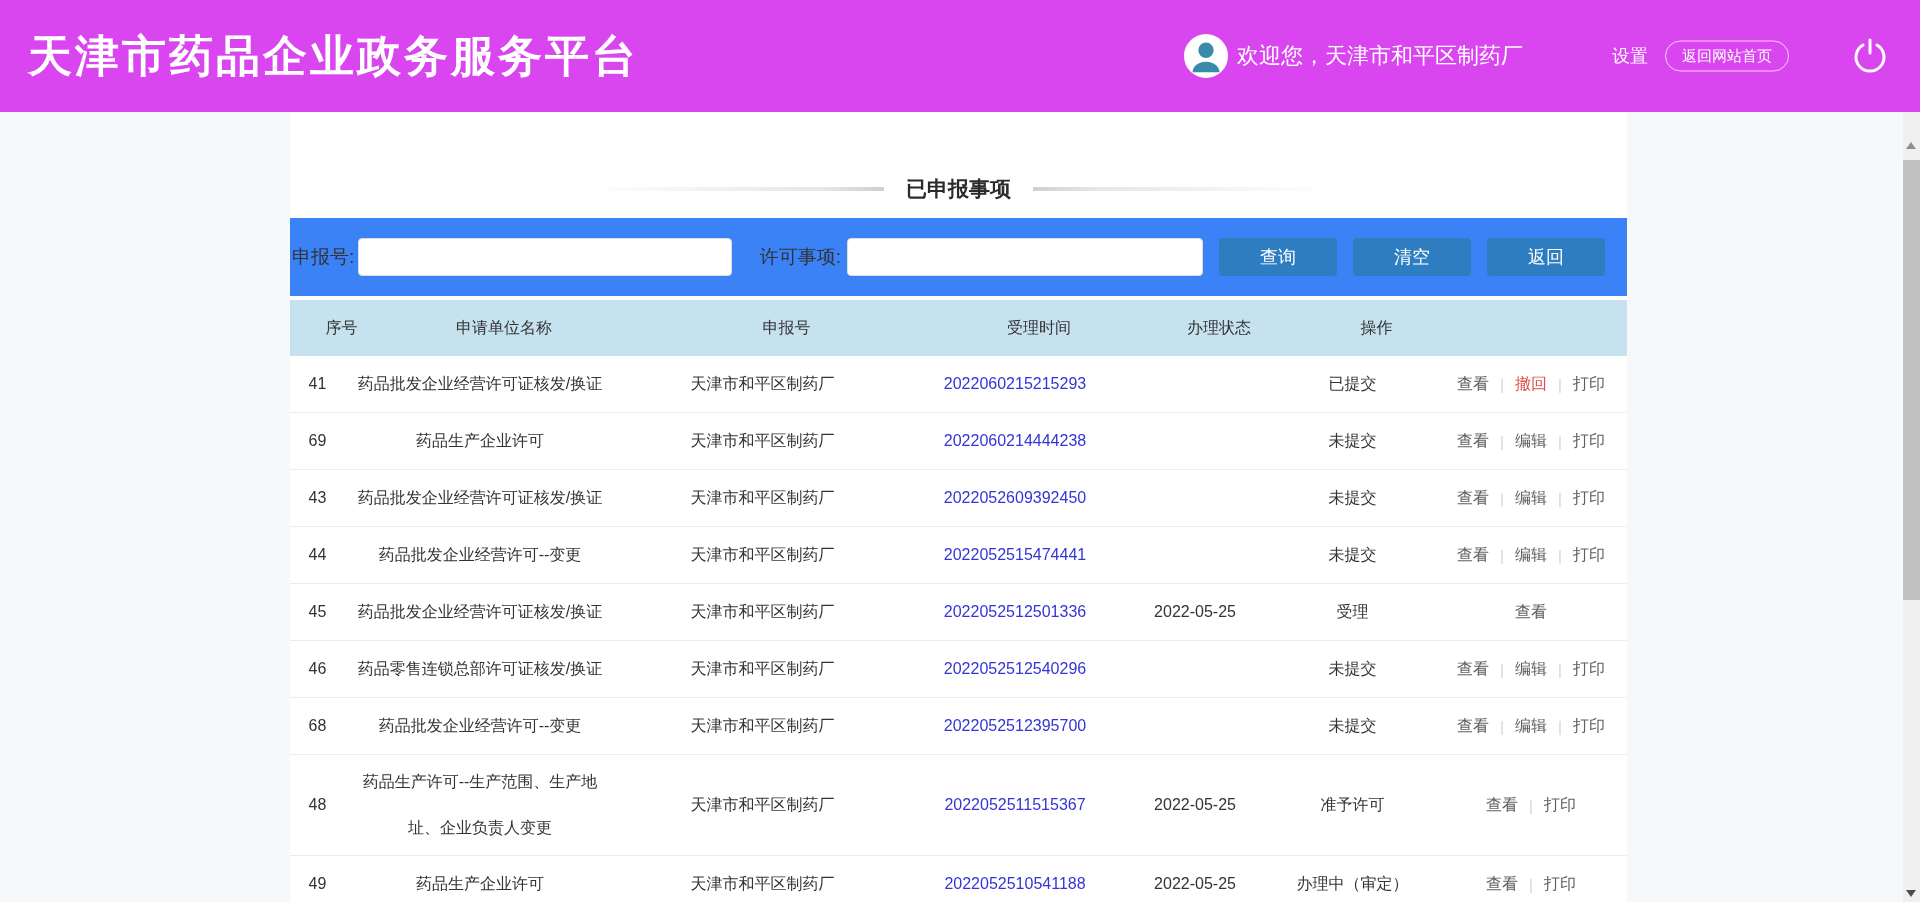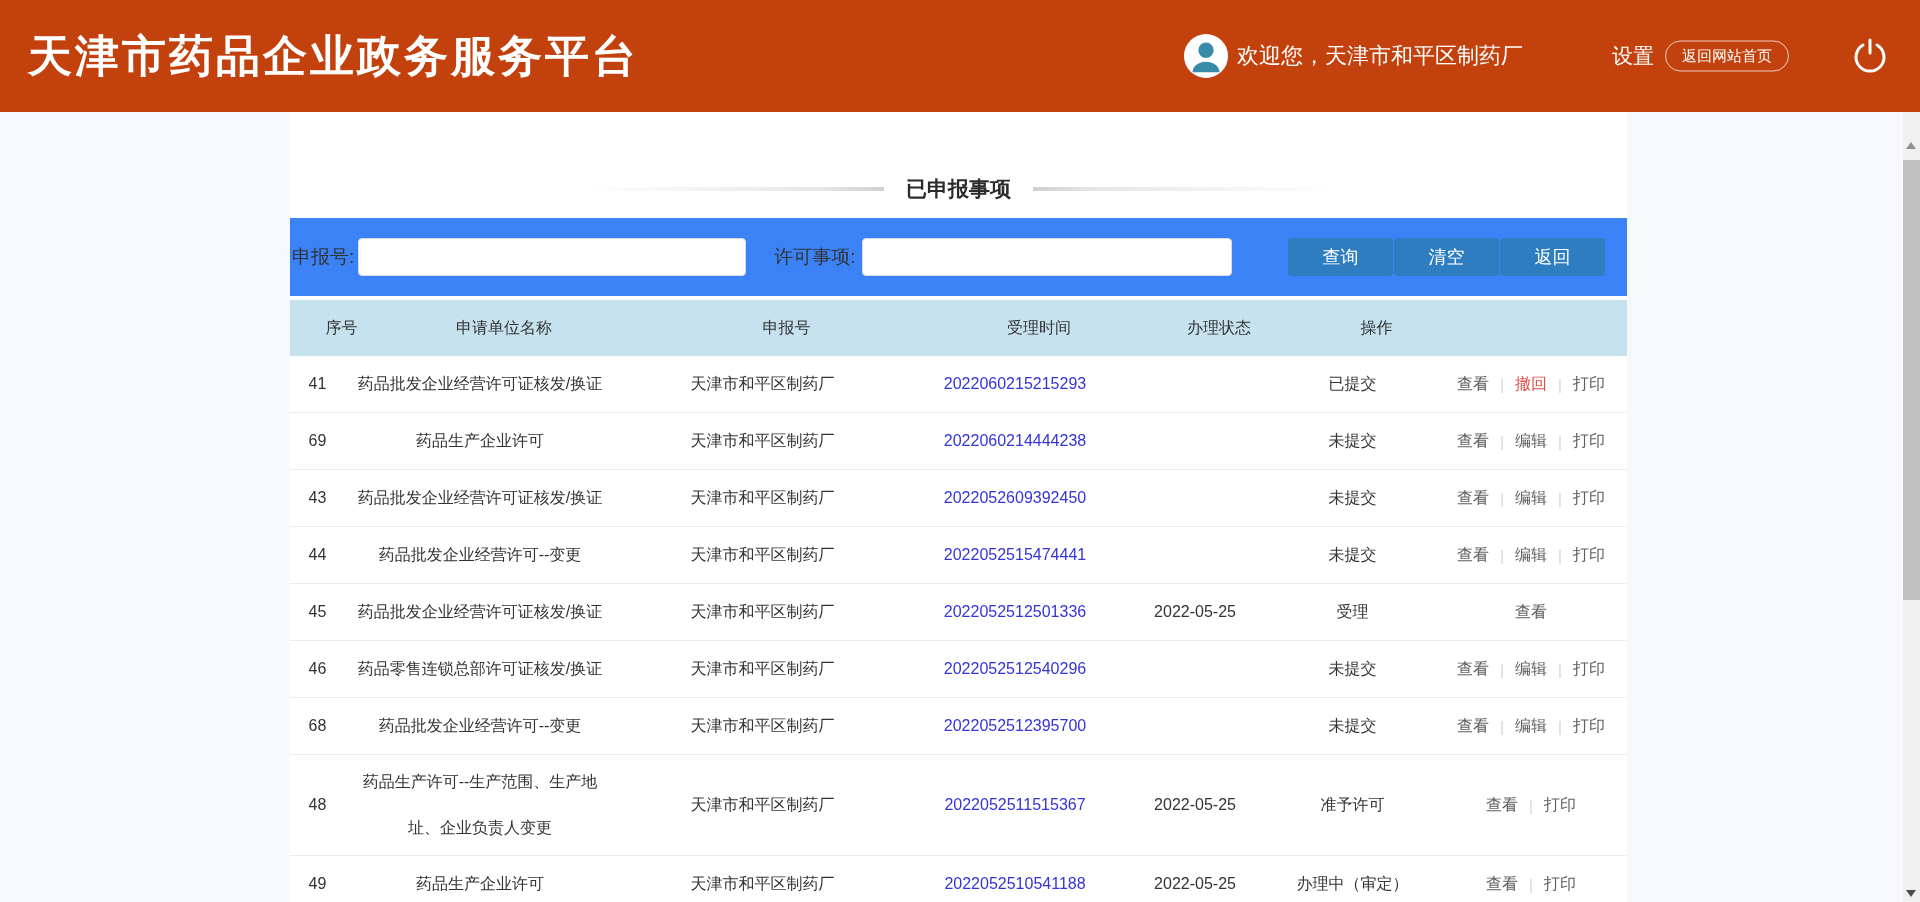--- a/index.html
+++ b/index.html
@@ -1,29 +1,29 @@
 <!DOCTYPE html>
 <html><head>
 <meta charset="utf-8">
 <style>
   * { margin:0; padding:0; box-sizing:border-box; }
   html,body { width:1920px; height:902px; overflow:hidden; background:#f7f8f9;
               font-family:"Liberation Sans","DejaVu Sans",sans-serif; }
 
   
   .app-header { position:absolute; top:0; left:0; width:1920px; height:112px;
-                background:#c2410c; color:#fff; z-index:5; }
+                background:#d946ef; color:#fff; z-index:5; }
   .app-title { position:absolute; left:28px; top:50%; transform:translateY(-50%);
                font-size:44px; font-weight:bold; letter-spacing:3px; white-space:nowrap; }
   .welcome-wrap { position:absolute; left:1183px; top:50%; transform:translateY(-50%);
                   display:flex; align-items:center; }
   .avatar { width:46px; height:46px; margin-right:8px; }
   .welcome-text { font-size:22px; white-space:nowrap; }
   .settings-label { position:absolute; left:1612px; top:50%; transform:translateY(-50%);
-                    font-size:21px; cursor:pointer; }
+                    font-size:18px; cursor:pointer; }
   .home-pill { position:absolute; left:1665px; top:50%; transform:translateY(-50%);
                border:1px solid rgba(255,255,255,.75); border-radius:16px;
                padding:5px 16px; font-size:15px; color:#fff; background:transparent;
                cursor:pointer; white-space:nowrap; }
   .power-btn { position:absolute; left:1850px; top:50%; transform:translateY(-50%);
                width:40px; height:40px; cursor:pointer; }
 
   
   .scrollbar { position:absolute; right:0; top:112px; width:17px; height:790px;
                background:#f0f0f0; z-index:6; }
@@ -49,22 +49,22 @@
   
   .search-band { display:flex; align-items:center; background:#3b82f6; height:78px;
                  padding:0 22px 0 2px; margin-bottom:4px; }
   .search-label { font-size:19px; color:#333; white-space:nowrap; }
   .search-input { height:38px; border:1px solid #dcdcdc; border-radius:4px; background:#fff;
                   font-size:16px; padding:0 10px; outline:none; }
   .inp-declare { width:388px; margin-left:4px; }
   .lbl2 { margin-left:28px; }
   .inp-item { width:370px; margin-left:6px; }
   .btn-group { margin-left:auto; display:flex; }
-  .btn { width:105px; height:38px; background:#2e7dc1; color:#fff; border:none;
-         border-radius:4px; font-size:18px; cursor:pointer; margin-left:1px;
+  .btn { width:118px; height:38px; background:#2e7dc1; color:#fff; border:none;
+         border-radius:4px; font-size:18px; cursor:pointer; margin-left:16px;
          font-family:inherit; }
 
   
   .grid-row { display:grid; grid-template-columns:55px 270px 295px 210px 150px 165px 192px; }
   .thead { background:#c6e2ef;padding-left:24px; }
   .thead .cell { min-height:56px; font-size:16px; color:#333; }
   .cell { display:flex; align-items:center; justify-content:center; text-align:center;
           font-size:16px; color:#333; padding:4px 2px; }
   .trow { border-bottom:1px solid #ececec; min-height:57px; }
   .c-item { line-height:46px; }

